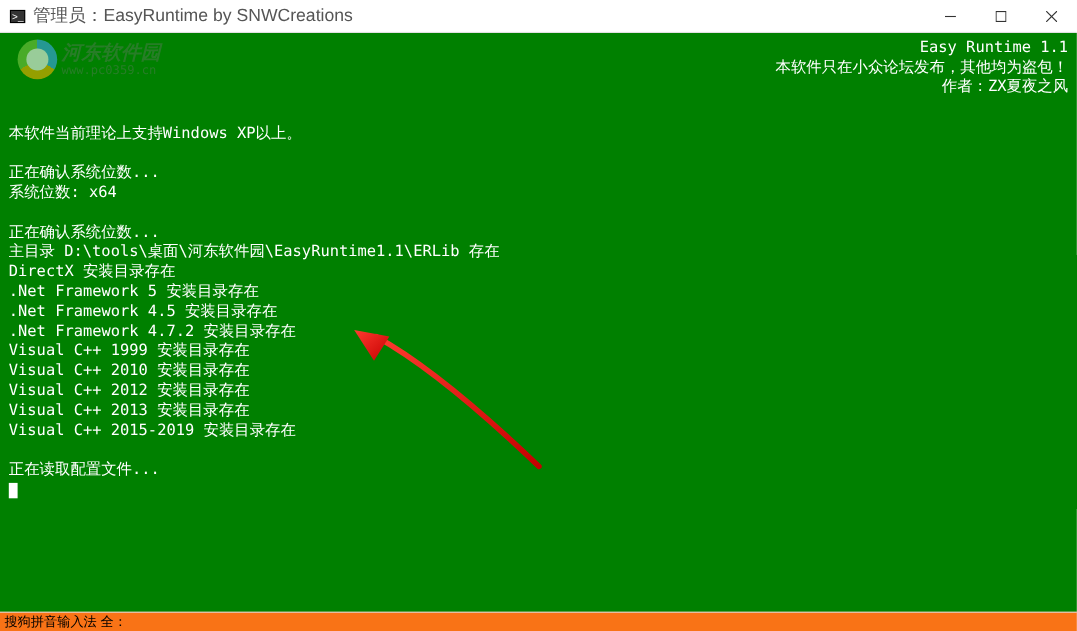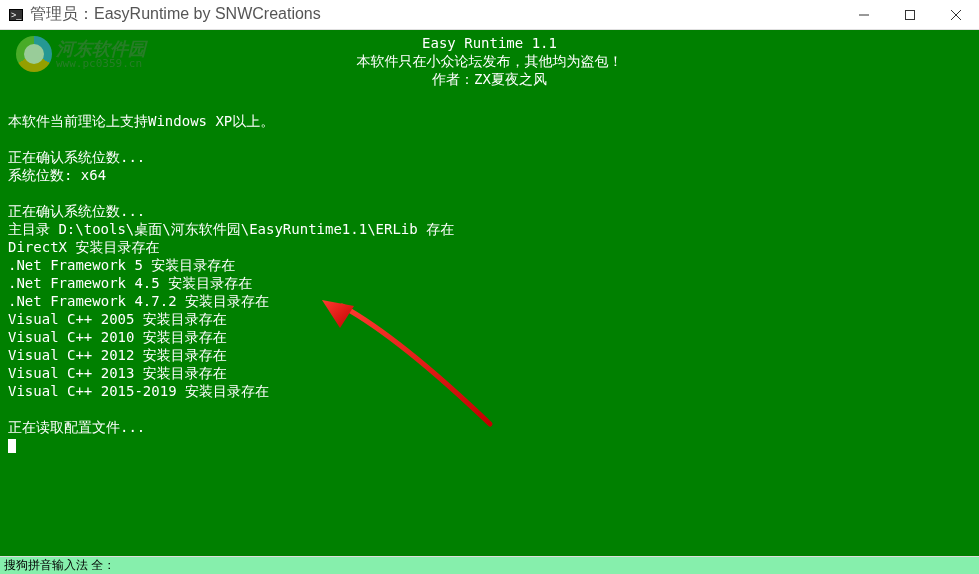--- a/index.html
+++ b/index.html
@@ -24,21 +24,21 @@
       font-size: 12px; color: #333; cursor: pointer;
     }
     .win-btn svg { width: 10px; height: 10px; stroke: #333; stroke-width: 1; fill: none; }
     .console {
       flex: 1; background: #008000; color: #fff;
       font-family: "NSimSun", "SimSun", Consolas, monospace;
       font-size: 14px; line-height: 18px; padding: 4px 8px;
       position: relative; overflow: hidden;
     }
     .console .line { white-space: pre; }
-    .console .centered { text-align: center; }
+    .console .centered { text-align: right; }
     .console .centered .line { white-space: pre-wrap; }
     .console .left { margin-top: 6px; }
     .cursor {
       display: inline-block; width: 8px; height: 14px; background: #fff;
       vertical-align: text-bottom; margin-top: 2px;
     }
     .watermark {
       position: absolute; top: 6px; left: 16px; display: flex; align-items: center;
       opacity: 0.6; z-index: 10; pointer-events: none;
     }
@@ -48,21 +48,21 @@
       position: relative; margin-right: 4px;
     }
     .watermark-logo::after {
       content: ""; position: absolute; inset: 8px; border-radius: 50%; background: #fff;
     }
     .watermark-text { display: flex; flex-direction: column; line-height: 1; }
     .wm-main { font-size: 18px; font-weight: bold; color: rgba(120,120,120,0.55); font-style: italic; }
     .wm-sub  { font-size: 11px; color: rgba(120,120,120,0.55); }
     .arrow { position: absolute; top: 268px; left: 320px; pointer-events: none; z-index: 5; }
     .ime-bar {
-      height: 18px; background: #86efac; display: flex; align-items: center;
+      height: 18px; background: #f97316; display: flex; align-items: center;
       font-size: 12px; color: #000; padding-left: 4px; border-top: 1px solid #ddd;
     }
     .blank { height: 18px; }
   </style>
 </head>
 <body>
 
 <div class="window">
 
   <div class="titlebar">
@@ -118,21 +118,21 @@
         <div class="line blank">&nbsp;</div>
         <div class="line">正在确认系统位数...</div>
         <div class="line">系统位数: x64</div>
         <div class="line blank">&nbsp;</div>
         <div class="line">正在确认系统位数...</div>
         <div class="line">主目录 D:\tools\桌面\河东软件园\EasyRuntime1.1\ERLib 存在</div>
         <div class="line">DirectX 安装目录存在</div>
         <div class="line">.Net Framework 5 安装目录存在</div>
         <div class="line">.Net Framework 4.5 安装目录存在</div>
         <div class="line">.Net Framework 4.7.2 安装目录存在</div>
-        <div class="line">Visual C++ 2005 安装目录存在</div>
+        <div class="line">Visual C++ 1999 安装目录存在</div>
         <div class="line">Visual C++ 2010 安装目录存在</div>
         <div class="line">Visual C++ 2012 安装目录存在</div>
         <div class="line">Visual C++ 2013 安装目录存在</div>
         <div class="line">Visual C++ 2015-2019 安装目录存在</div>
         <div class="line blank">&nbsp;</div>
         <div class="line">正在读取配置文件...</div>
       </div>
 
     <span class="cursor"></span>
 

